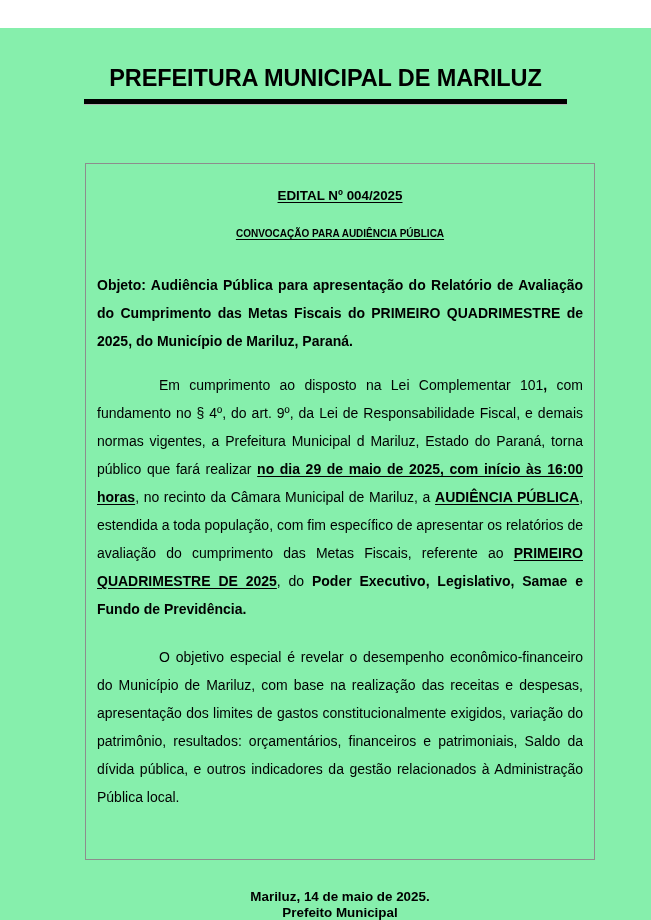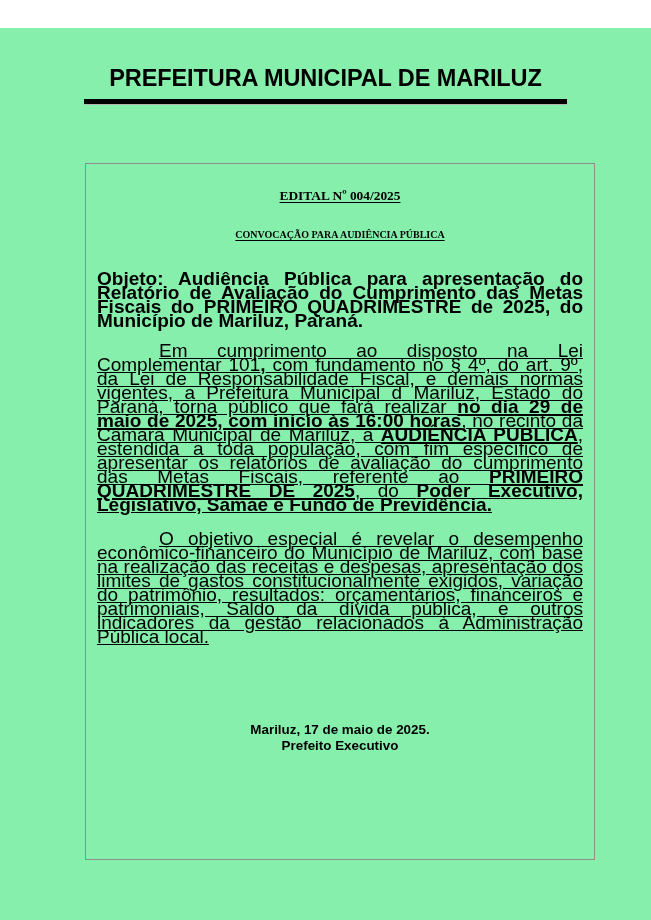--- a/index.html
+++ b/index.html
@@ -76,43 +76,41 @@
   .edital-heading {
     text-align: center;
     font-size: 13.4px;
     font-weight: bold;
     margin-top: 24px;
   }
   .edital-heading span,
   .convoc-heading span {
     text-decoration: underline;
     text-underline-offset: 2px;
-    font-family: Liberation Serif, serif;
   }
   .convoc-heading {
     text-align: center;
     font-size: 10px;
     font-weight: bold;
     margin-top: 25px;
   }
 
   
   .para {
     text-align: justify;
-    font-size: 19px;
-    line-height: 14px;
+    font-size: 14px;
+    line-height: 28px;
     margin: 0;
   }
   .para-objeto {
     font-weight: bold;
     margin-top: 32px;
   }
   .para-body {
     margin-top: 16px;
-    text-decoration: underline;
   }
   .para-body.second {
     margin-top: 20px;
   }
   .indent {
     display: inline-block;
     width: 62px;
   }
   .b { font-weight: bold; }
   .bu {
@@ -166,21 +164,21 @@
       </div>
 
       <p class="para para-objeto">
         <span>Objeto: Audiência Pública para apresentação do Relatório de Avaliação do Cumprimento das Metas Fiscais do PRIMEIRO QUADRIMESTRE de 2025, do Município de Mariluz, Paraná.</span>
       </p>
 
       <p class="para para-body"><span class="indent"></span><span>Em cumprimento ao disposto na Lei Complementar 101</span><span class="b">,</span><span> com fundamento no § 4º, do art. 9º, da Lei de Responsabilidade Fiscal, e demais normas vigentes, a Prefeitura Municipal d Mariluz, Estado do Paraná, torna público que fará realizar </span><span class="bu">no dia 29 de maio de 2025, com início às 16:00 horas</span><span>, no recinto da Câmara Municipal de Mariluz, a </span><span class="bu">AUDIÊNCIA PÚBLICA</span><span>, estendida a toda população, com fim específico de apresentar os relatórios de avaliação do cumprimento das Metas Fiscais, referente ao </span><span class="bu">PRIMEIRO QUADRIMESTRE DE 2025</span><span>, do </span><span class="b">Poder Executivo, Legislativo, Samae e Fundo de Previdência.</span></p>
 
       <p class="para para-body second"><span class="indent"></span><span>O objetivo especial é revelar o desempenho econômico-financeiro do Município de Mariluz, com base na realização das receitas e despesas, apresentação dos limites de gastos constitucionalmente exigidos, variação do patrimônio, resultados: orçamentários, financeiros e patrimoniais, Saldo da dívida pública, e outros indicadores da gestão relacionados à Administração Pública local.</span></p>
 
-      <div class="sig-place">Mariluz, 17 de maio de 2025.</div>
+      <div class="sig-place">Mariluz, 14 de maio de 2025.</div>
 
 
-      <div class="sig-role">Prefeito Executivo</div>
+      <div class="sig-role">Prefeito Municipal</div>
 
     </div>
   </div>
 
 </div>
 
 </body></html>

